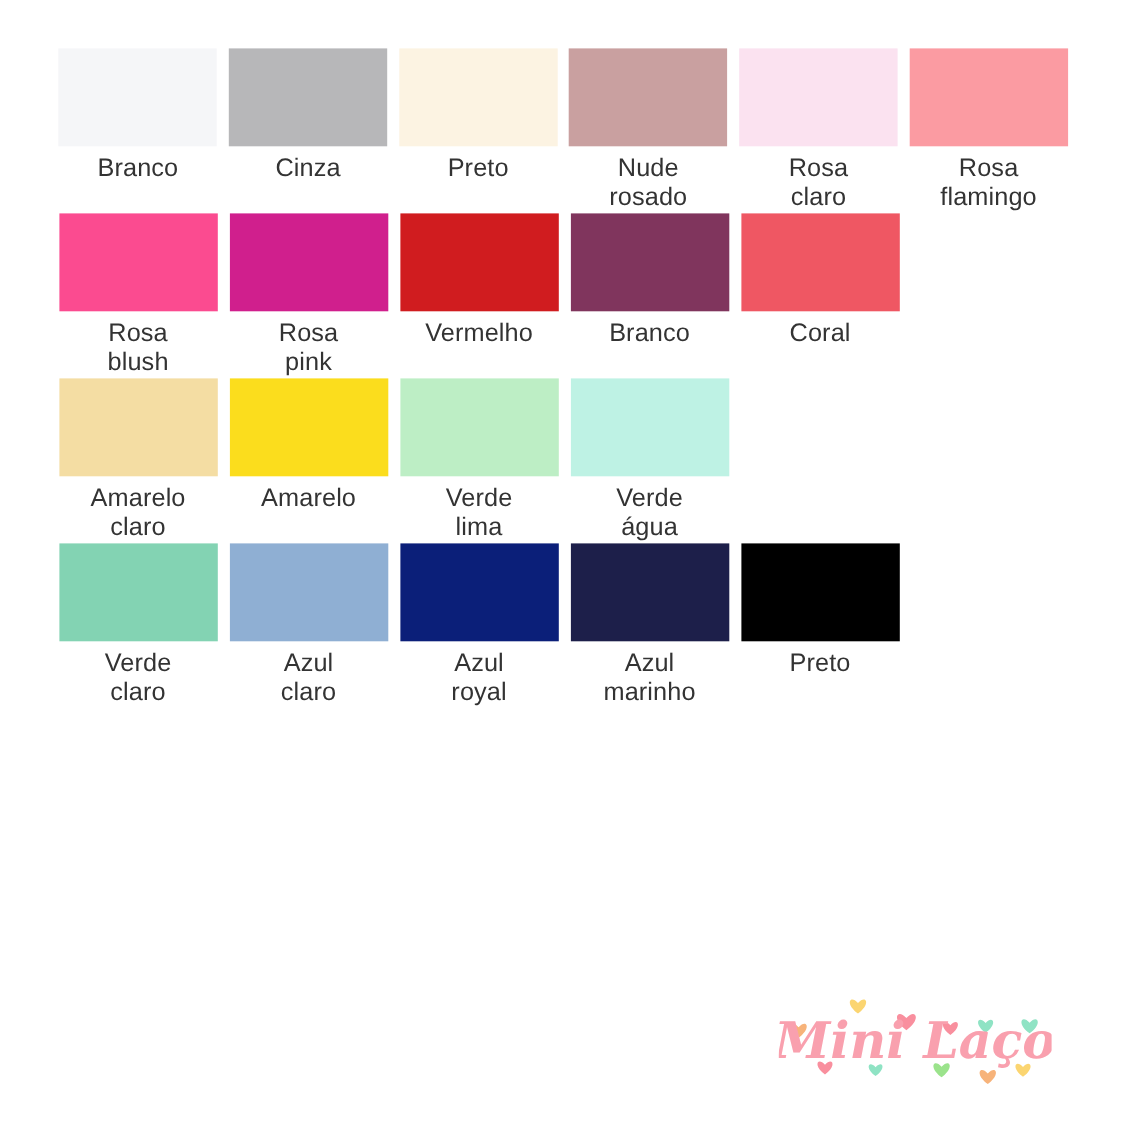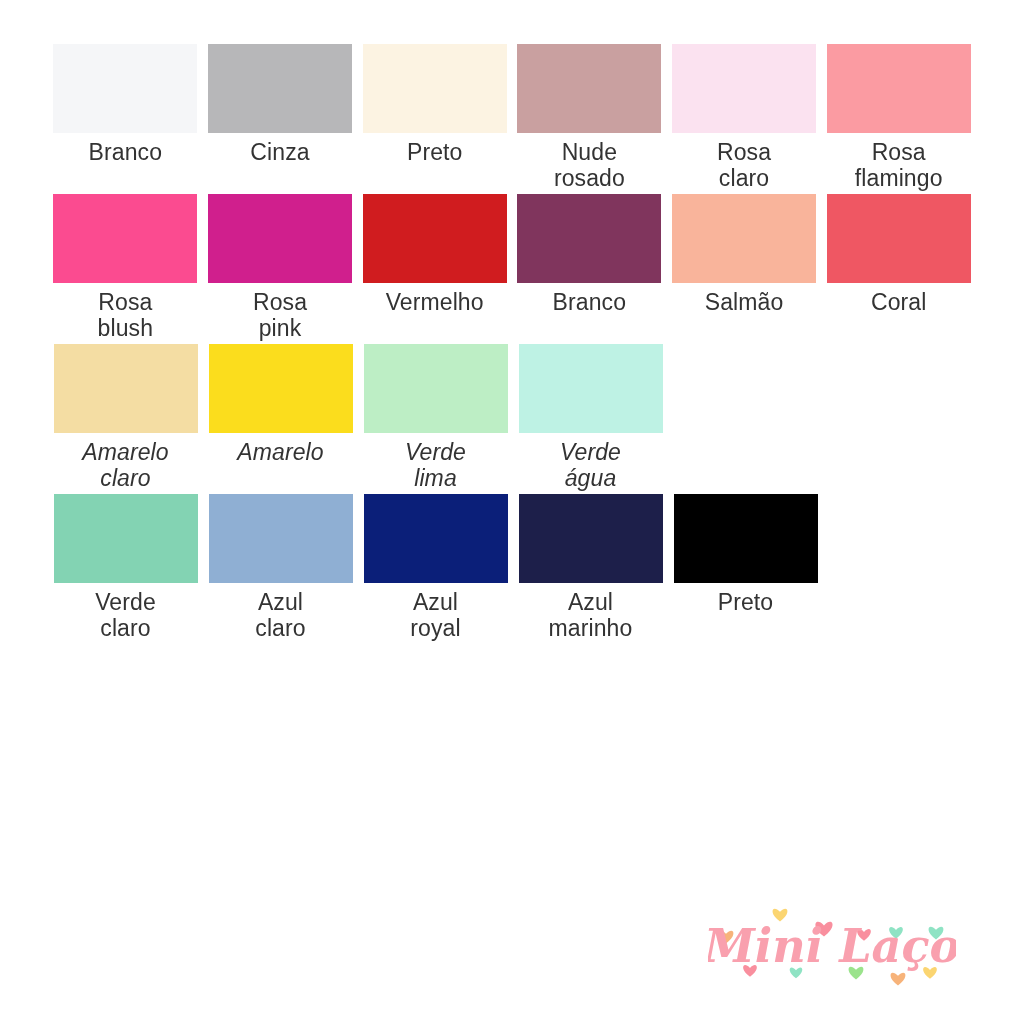--- a/index.html
+++ b/index.html
@@ -49,21 +49,21 @@
     line-height: 1.12;
     color: #333333;
     text-align: center;
     font-weight: 400;
     letter-spacing: 0.1px;
     white-space: pre-line;
   }
 
   
   .swatch-row { height: 150px; }
-  .swatch-row.row-3 { height: 150px; font-style: italic; }
+  .swatch-row.row-3 { height: 150px; }
   .swatch-row.row-4 { height: 150px; }
 
   
   #brand-logo {
     position: absolute;
     left: 708px;
     top: 898px;
     width: 248px;
     height: 98px;
   }
@@ -124,24 +124,20 @@
         <div class="swatch-label">Rosa
 pink</div>
       </div>
       <div class="swatch-cell">
         <div class="swatch-chip" style="background: rgb(208, 28, 31);"></div>
         <div class="swatch-label">Vermelho</div>
       </div>
       <div class="swatch-cell">
         <div class="swatch-chip" style="background: rgb(128, 53, 93);"></div>
         <div class="swatch-label">Branco</div>
-      </div>
-      <div class="swatch-cell">
-        <div class="swatch-chip" style="background: rgb(249, 180, 155);"></div>
-        <div class="swatch-label">Salmão</div>
       </div>
       <div class="swatch-cell">
         <div class="swatch-chip" style="background: rgb(239, 87, 99);"></div>
         <div class="swatch-label">Coral</div>
       </div>
     </div>
     <div class="swatch-row row-3">
       <div class="swatch-cell">
         <div class="swatch-chip" style="background: rgb(244, 221, 163);"></div>
         <div class="swatch-label">Amarelo

